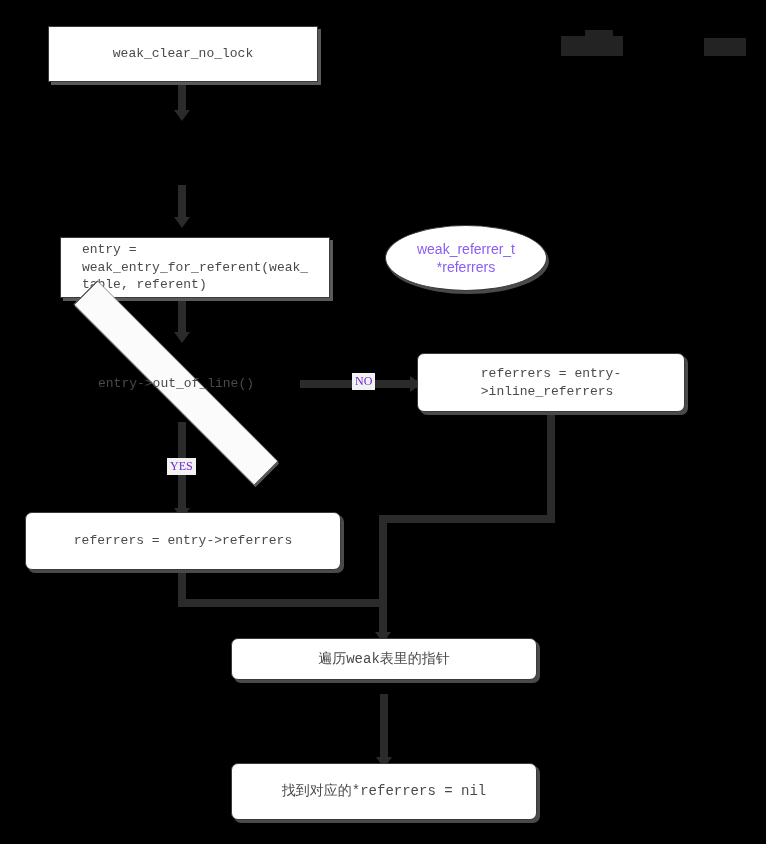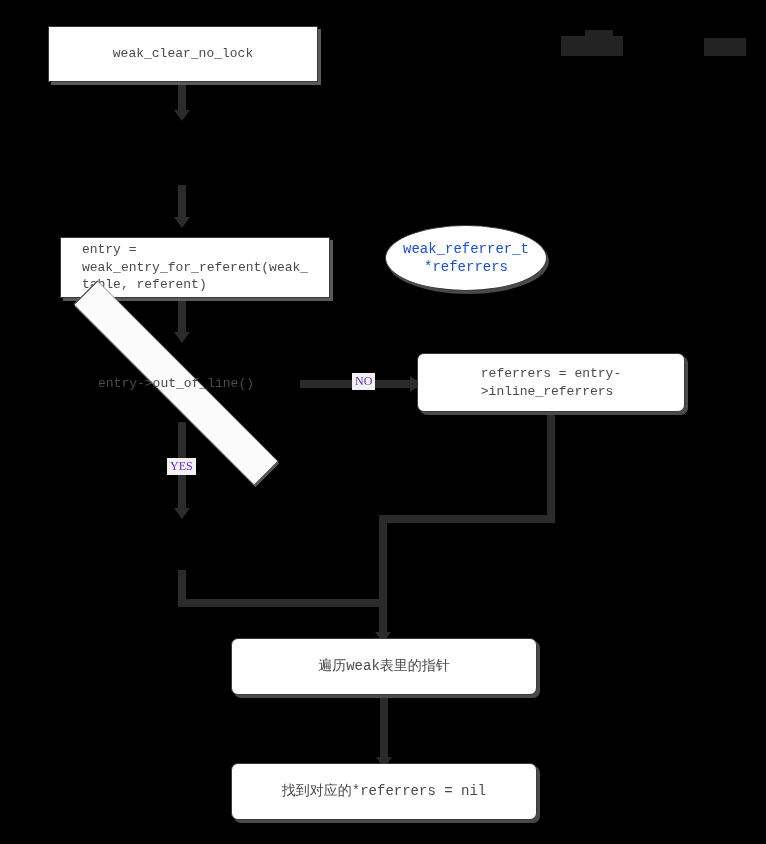--- a/index.html
+++ b/index.html
@@ -38,27 +38,27 @@
   .node.rounded { border-radius: 7px; box-shadow: 3px 3px 0 0 #4a4a4a; }
   .node .txt { padding: 2px 10px; white-space: pre-line; }
 
   
   .ellipse {
     position: absolute;
     box-sizing: border-box;
     background: #ffffff;
     border: 1px solid #3a3a3a;
     border-radius: 50%;
-    color: #1d4ed8;
+    color: #8b5cf6;
     display: flex;
     align-items: center;
     justify-content: center;
     text-align: center;
     line-height: 1.3;
-    font-family: Liberation Mono, monospace;
+    font-family: Liberation Sans, sans-serif;
     font-size: 14px;
     box-shadow: 2px 3px 0 0 #4a4a4a;
     z-index: 5;
   }
 
   
   .diamond-wrap {
     position: absolute;
     z-index: 5;
     text-align: center;
@@ -195,22 +195,25 @@
   <div class="diamond-wrap" style="left:48px; top:341px; width:256px; height:84px;">
     <div class="diamond-shape"></div>
     <div class="diamond-label">entry-&gt;out_of_line()</div>
   </div>
 
   <div class="node rounded" style="left:417px; top:353px; width:268px; height:59px;">
     <span class="txt">referrers = entry-
 &gt;inline_referrers</span>
   </div>
 
-
-  <div class="node rounded" style="left:231px; top:638px; width:306px; height:57px;">
+  <div class="node rounded" style="left:25px; top:512px; width:316px; height:58px;">
+    <span class="txt">referrers = entry-&gt;referrers</span>
+  </div>
+
+  <div class="node rounded" style="left:231px; top:638px; width:306px; height:42px;">
       <span class="txt" style="font-size:14px;">遍历weak表里的指针</span>
   </div>
 
   <div class="node rounded" style="left:231px; top:763px; width:306px; height:57px;">
       <span class="txt" style="font-size:14px;">找到对应的*referrers = nil</span>
   </div>
 
 </div>
 
 </body></html>

